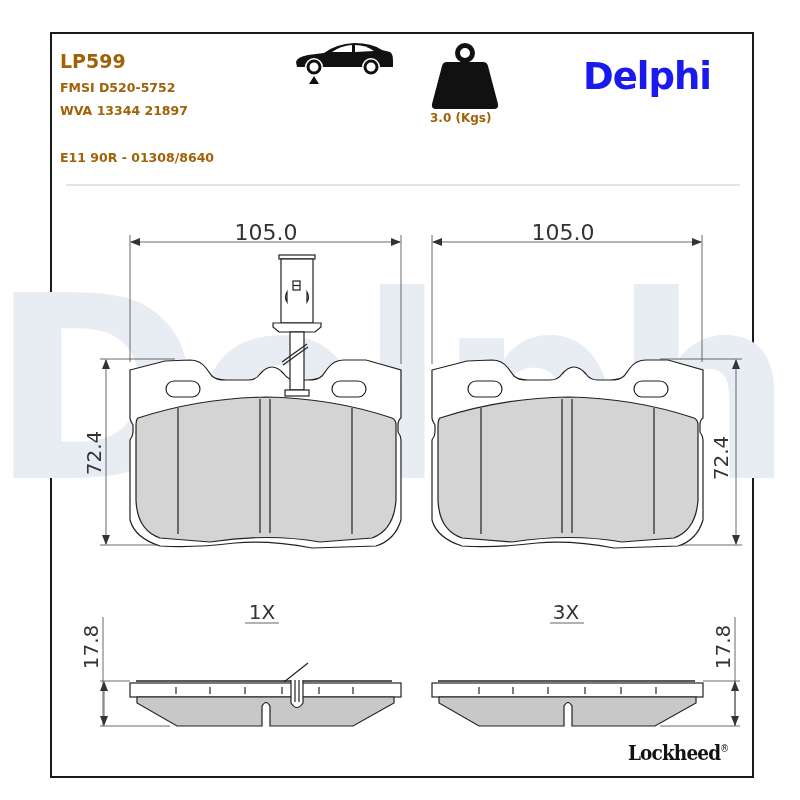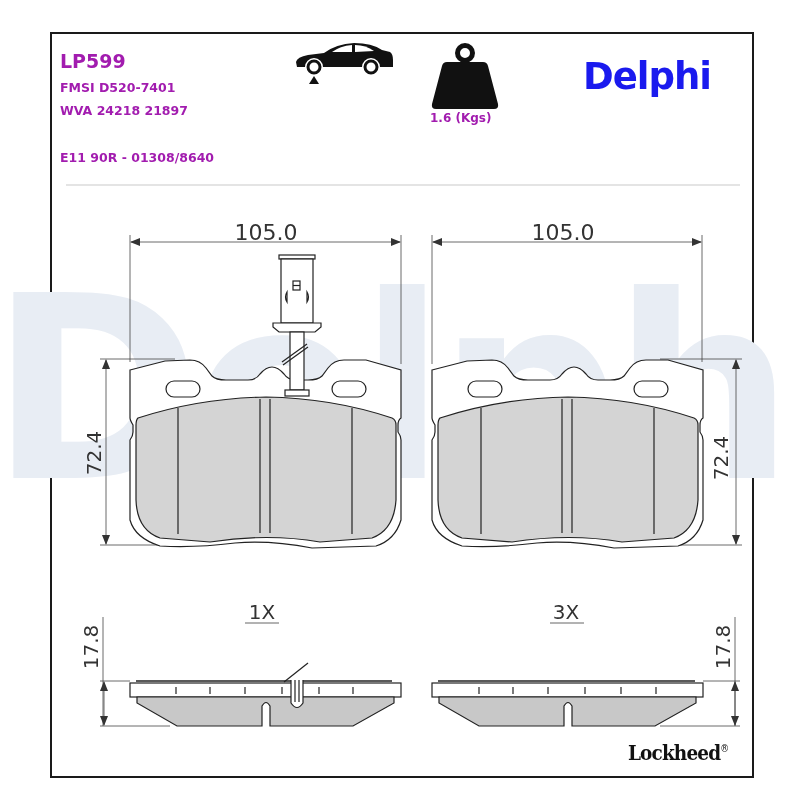--- a/index.html
+++ b/index.html
@@ -1,19 +1,19 @@
 <!DOCTYPE html>
 <html><head>
   <meta charset="utf-8">
   <style>
     html, body { margin: 0; padding: 0; background: #ffffff; }
     body { width: 800px; height: 800px; position: relative; overflow: hidden; font-family: "DejaVu Sans", sans-serif; }
     .frame { position: absolute; left: 50px; top: 32px; width: 700px; height: 742px; border: 2px solid #1a1a1a; background: #fff; }
     .watermark { position: absolute; left: 0; top: 0; width: 800px; height: 800px; pointer-events: none; }
-    .hdr-text { position: absolute; color: #a21caf; font-weight: bold; font-family: "DejaVu Sans", sans-serif; white-space: nowrap; }
+    .hdr-text { position: absolute; color: #a16207; font-weight: bold; font-family: "DejaVu Sans", sans-serif; white-space: nowrap; }
     .part-no { left: 60px; top: 50px; font-size: 19px; }
     .fmsi { left: 60px; top: 80px; font-size: 12.5px; }
     .wva { left: 60px; top: 103px; font-size: 12.5px; }
     .ece { left: 60px; top: 150px; font-size: 12.5px; }
     .weight-label { left: 430px; top: 111px; font-size: 12px; }
     .brand { position: absolute; left: 583px; top: 55px; font-size: 37px; font-weight: bold; color: #1a1aee; font-family: "DejaVu Sans", sans-serif; letter-spacing: -1px; }
     .divider { position: absolute; left: 66px; top: 184px; width: 674px; height: 2px; background: #e4e4e4; }
     .icon { position: absolute; }
     .drawing { position: absolute; left: 0; top: 0; width: 800px; height: 800px; }
     .lockheed { position: absolute; left: 628px; top: 740px; font-family: "DejaVu Serif", serif; font-weight: bold; font-size: 21px; color: #111; letter-spacing: -1px; transform: scaleX(0.88); transform-origin: left top; }
@@ -23,38 +23,38 @@
 </head>
 <body>
 
 <div class="frame"></div>
 
 <svg class="watermark" viewBox="0 0 800 800">
   <text x="-10" y="478" font-family="DejaVu Sans, sans-serif" font-weight="bold" font-size="255" fill="#e8edf4" letter-spacing="-8">Delphi</text>
 </svg>
 
 <div class="hdr-text part-no">LP599</div>
-<div class="hdr-text fmsi">FMSI D520-7401</div>
-<div class="hdr-text wva">WVA 24218 21897</div>
+<div class="hdr-text fmsi">FMSI D520-5752</div>
+<div class="hdr-text wva">WVA 13344 21897</div>
 <div class="hdr-text ece">E11 90R - 01308/8640</div>
 
 <svg class="icon" style="left:294px;top:40px" width="102" height="46" viewBox="0 0 102 46">
   <path d="M2 22 Q3 17 14 15 L30 13 Q42 4 60 3 Q78 3 88 10 L96 12 Q99 14 99 20 L99 27 L86 27 A9 9 0 0 0 68 27 L29 27 A9 9 0 0 0 11 27 L3 27 Z" fill="#111"></path>
   <path d="M38 12 Q46 6 58 5 L58 12 Z" fill="#fff"></path>
   <path d="M61 5 Q72 5 80 11 L61 12 Z" fill="#fff"></path>
   <circle cx="20" cy="27" r="6" fill="#fff" stroke="#111" stroke-width="3"></circle>
   <circle cx="77" cy="27" r="6" fill="#fff" stroke="#111" stroke-width="3"></circle>
   <polygon points="20,36 15,44 25,44" fill="#111"></polygon>
 </svg>
 
 <svg class="icon" style="left:430px;top:42px" width="70" height="68" viewBox="0 0 70 68">
   <circle cx="35" cy="11" r="7.5" fill="none" stroke="#111" stroke-width="5"></circle>
   <path d="M17 20 L53 20 Q57 20 58 24 L68 62 Q69 67 64 67 L6 67 Q1 67 2 62 L12 24 Q13 20 17 20 Z" fill="#111"></path>
 </svg>
-<div class="hdr-text weight-label">1.6 (Kgs)</div>
+<div class="hdr-text weight-label">3.0 (Kgs)</div>
 
 <div class="brand">Delphi</div>
 
 <div class="divider"></div>
 
 <svg class="drawing" viewBox="0 0 800 800">
   <defs>
     <marker id="arr" markerWidth="10" markerHeight="8" refX="9" refY="4" orient="auto-start-reverse" markerUnits="userSpaceOnUse">
       <path d="M0,0 L10,4 L0,8 Z" fill="#333"></path>
     </marker>

